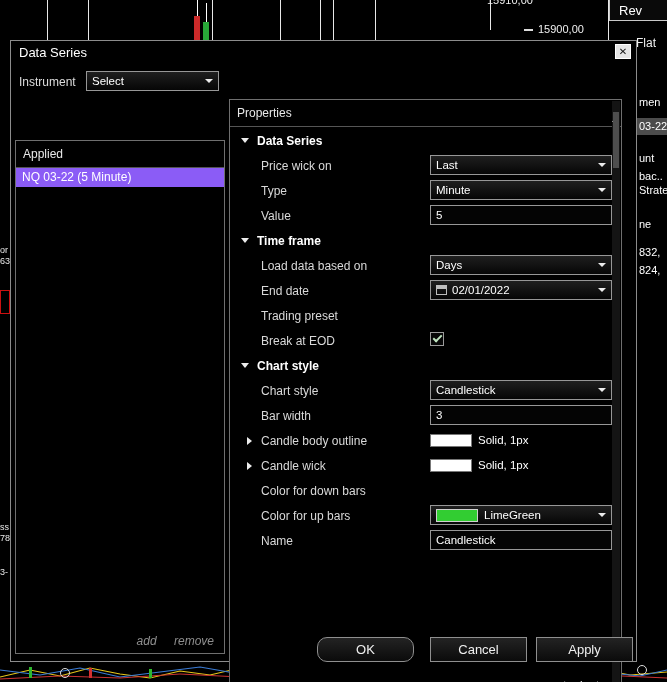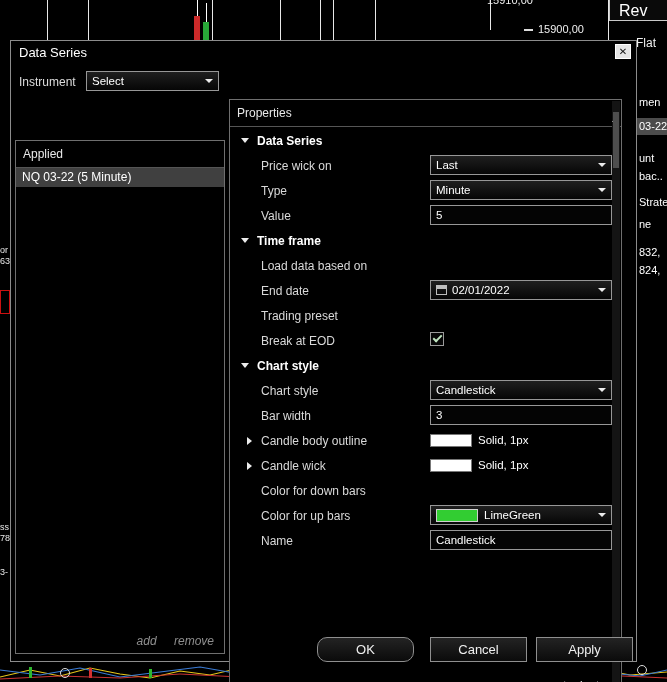--- a/index.html
+++ b/index.html
@@ -8,21 +8,21 @@
 
   
   .bg{position:absolute;inset:0;z-index:0;}
   .vline{position:absolute;top:0;width:1px;height:40px;background:#e8e8e8;}
   .candle{position:absolute;width:6px;}
   .wick{position:absolute;width:1px;background:#fff;}
   .price{position:absolute;color:#f0f0f0;font-size:11px;white-space:nowrap;}
   .tickdash{position:absolute;height:2px;background:#ddd;}
   .rev-box{position:absolute;left:609px;top:0;width:58px;height:21px;background:#0a0a0a;
            border-left:1px solid #c8c8c8;border-bottom:1px solid #c8c8c8;color:#fff;
-           font-size:16px;line-height:21px;padding-left:9px;box-sizing:border-box;z-index:1;}
+           font-size:13px;line-height:21px;padding-left:9px;box-sizing:border-box;z-index:1;}
   .flat-label{position:absolute;left:636px;top:36px;color:#f0f0f0;font-size:12px;z-index:1;}
   .right-strip{position:absolute;left:637px;top:40px;width:30px;height:300px;z-index:1;color:#fff;}
   .right-strip .frag{position:absolute;left:2px;font-size:11px;white-space:nowrap;}
   .frag-bg{position:absolute;left:0;top:78px;width:30px;height:17px;background:#4c4c4c;}
   .left-strip{position:absolute;left:0;top:0;width:10px;height:682px;z-index:1;color:#e8e8e8;}
   .left-strip .frag{position:absolute;left:0;font-size:9px;white-space:nowrap;}
   .red-box{position:absolute;left:0;top:290px;width:8px;height:22px;border:1px solid #cc1111;}
   .bottom-chart{position:absolute;left:0;top:662px;width:667px;height:20px;}
 
   
@@ -43,21 +43,21 @@
         border-top:4px solid #ececec;}
   .instr-dd{position:absolute;left:75px;top:30px;width:133px;height:20px;}
 
   .panel{position:absolute;background:#000;border:1px solid #6f6f6f;box-sizing:border-box;}
   .applied-panel{left:4px;top:58px;width:210px;height:514px;margin-top:41px;}
   .props-panel{left:218px;top:58px;width:393px;height:601px;}
   .panel-header{height:26px;line-height:26px;padding-left:7px;color:#e8e8e8;font-size:12px;
                 border-bottom:1px solid #555;}
   .list{position:absolute;top:27px;left:0;right:0;}
   .list-item{height:19px;line-height:19px;padding-left:6px;color:#fff;font-size:12px;}
-  .list-item.selected{background:#404040;}
+  .list-item.selected{background:#8b5cf6;}
   .addremove{position:absolute;bottom:5px;right:10px;font-size:12px;font-style:italic;color:#8f8f8f;}
   .addremove span{margin-left:14px;cursor:default;}
 
   .rows{position:absolute;top:28px;left:0;right:10px;}
   .prow{position:relative;height:25px;}
   .cat-tri{position:absolute;left:11px;top:10px;width:0;height:0;
            border-left:4px solid transparent;border-right:4px solid transparent;
            border-top:5px solid #ececec;}
   .cat-label{position:absolute;left:27px;top:50%;transform:translateY(-50%);
              color:#fff;font-weight:bold;font-size:12px;}
@@ -126,21 +126,21 @@
 
   <div class="rev-box">Rev</div>
   <div class="flat-label">Flat</div>
 
   <div class="right-strip">
     <div class="frag-bg"></div>
     <div class="frag" style="top:56px">men</div>
     <div class="frag" style="top:80px">03-22</div>
     <div class="frag" style="top:112px">unt</div>
     <div class="frag" style="top:130px">bac..</div>
-    <div class="frag" style="top:156px">Strate</div>
+    <div class="frag" style="top:144px">Strate</div>
     <div class="frag" style="top:178px">ne</div>
     <div class="frag" style="top:206px">832,</div>
     <div class="frag" style="top:224px">824,</div>
   </div>
 
   <div class="left-strip">
     <div class="frag" style="top:245px">or</div>
     <div class="frag" style="top:256px">63</div>
     <div class="red-box"></div>
     <div class="frag" style="top:522px">ss</div>
@@ -220,20 +220,24 @@
           <input class="tinput" value="5" style="">
         </div>
 
         <div class="prow">
           <span class="cat-tri"></span>
           <span class="cat-label">Time frame</span>
         </div>
 
         <div class="prow">
           <span class="plabel">Load data based on</span>
+          <div class="combo">
+            <span>Days</span>
+            <span class="chev"></span>
+          </div>
         </div>
 
 
         <div class="prow">
           <span class="plabel">End date</span>
           <div class="combo">
             <span class="calicon"></span>
             <span>02/01/2022</span>
             <span class="chev"></span>
           </div>

